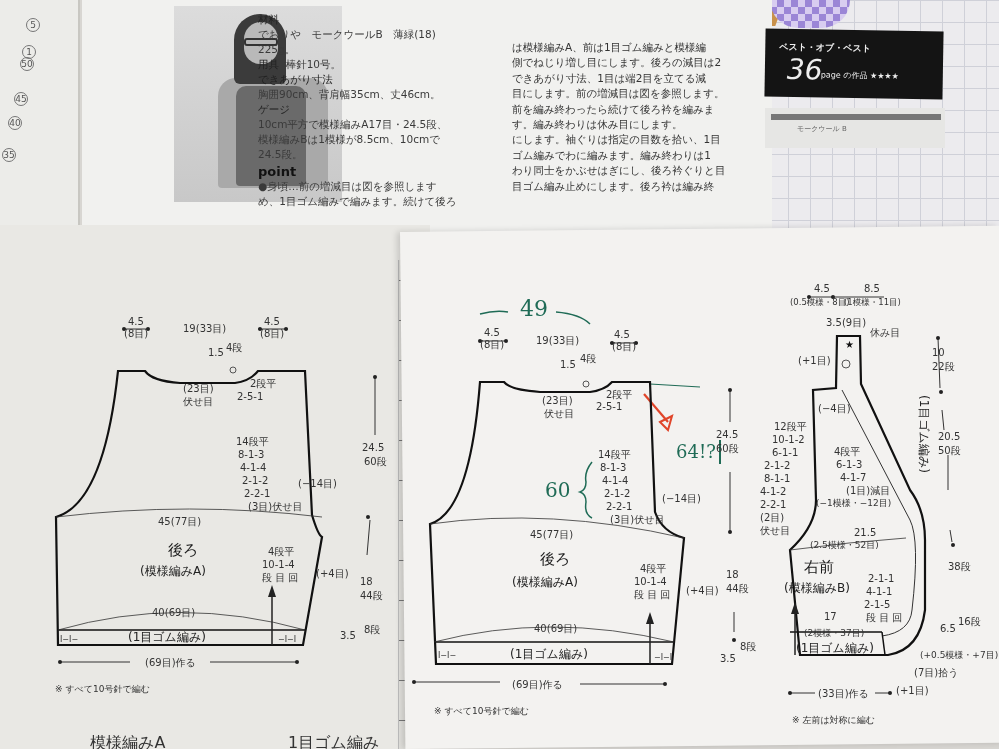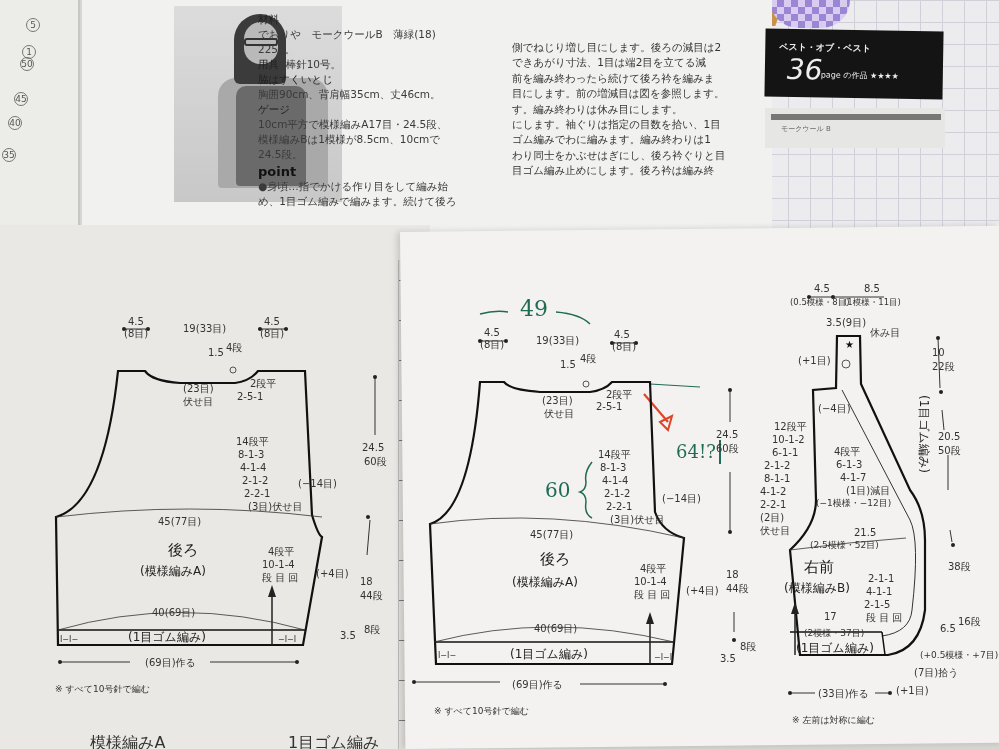--- a/index.html
+++ b/index.html
@@ -64,21 +64,21 @@
 
   .badge {
     position: absolute; left: 765px; top: 30px; width: 178px; height: 68px;
     background: #141414; color: #eee; transform: rotate(1deg);
   }
   .badge .t { position:absolute; left:14px; top:12px; font-size:9px; font-weight:bold; }
   .badge .n { position:absolute; left:22px; top:24px; font-size:28px;font-style:italic; }
   .badge .p { position:absolute; left:56px; top:40px; font-size:8px; }
   .badge-sub { position:absolute; left:765px; top:108px; width:180px; height:40px; background:#e6e6e4; }
   .badge-sub .bar { position:absolute; left:6px; top:6px; width:170px; height:6px; background:#777; }
-  .badge-sub .lbl { position:absolute; left:16px; top:16px; font-size:7px; color:#666; }
+  .badge-sub .lbl { position:absolute; left:32px; top:16px; font-size:7px; color:#666; }
 
   
   .sheet-left {
     position: absolute; left: 0; top: 225px; width: 430px; height: 524px;
     background: #e9e8e4;
   }
   .sheet-right {
     position: absolute; left: 400px; top: 232px; width: 599px; height: 517px;
     background: #f3f2f0; transform: rotate(-0.6deg); transform-origin: 0 0;
     box-shadow: -3px 0 6px rgba(0,0,0,0.15);
@@ -117,36 +117,37 @@
       <div class="face"></div>
       <div class="glasses"></div>
   </div>
 </div>
 
 <div class="spec">
   <div class="h">材料</div>
   <div>でおりや　モークウールB　薄緑(18)</div>
   <div>225g。</div>
   <div><span class="h">用具</span>&nbsp;&nbsp;<span>棒針10号。</span></div>
-  <div class="h">脇はすくいとじ</div>
+  <div class="h">できあがり寸法</div>
   <div>胸囲90cm、背肩幅35cm、丈46cm。</div>
   <div class="h">ゲージ</div>
   <div>10cm平方で模様編みA17目・24.5段、</div>
   <div>模様編みBは1模様が8.5cm、10cmで</div>
   <div>24.5段。</div>
   <div class="point">point</div>
-  <div>●身頃…指でかける作り目をして編み始</div>
+  <div>●身頃…前の増減目は図を参照します</div>
   <div>め、1目ゴム編みで編みます。続けて後ろ</div>
 </div>
 
 <div class="notes">
+  <div>は模様編みA、前は1目ゴム編みと模様編</div>
   <div>側でねじり増し目にします。後ろの減目は2</div>
   <div>できあがり寸法、1目は端2目を立てる減</div>
+  <div>目にします。前の増減目は図を参照します。</div>
   <div>前を編み終わったら続けて後ろ衿を編みま</div>
-  <div>目にします。前の増減目は図を参照します。</div>
   <div>す。編み終わりは休み目にします。</div>
   <div>にします。袖ぐりは指定の目数を拾い、1目</div>
   <div>ゴム編みでわに編みます。編み終わりは1</div>
   <div>わり同士をかぶせはぎにし、後ろ衿ぐりと目</div>
   <div>目ゴム編み止めにします。後ろ衿は編み終</div>
 </div>
 
 <div class="badge">
   <span class="t">ベスト・オブ・ベスト</span>
   <span class="n">36</span>

